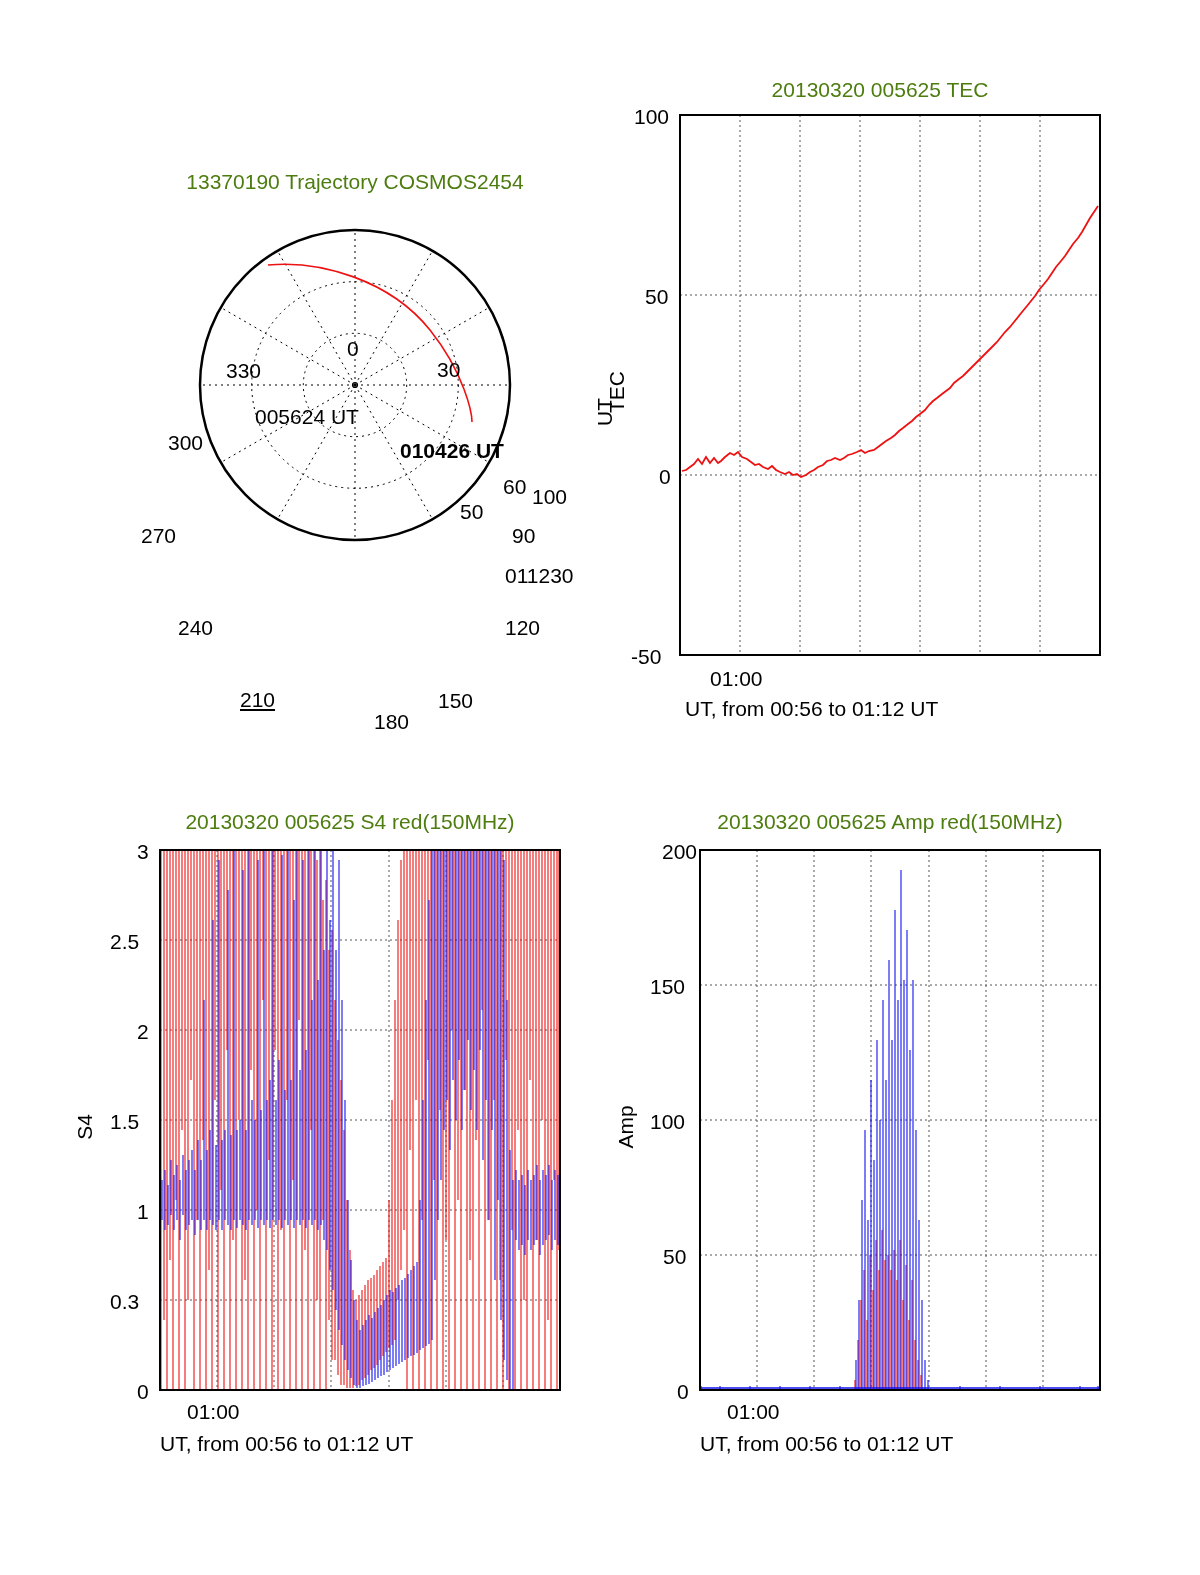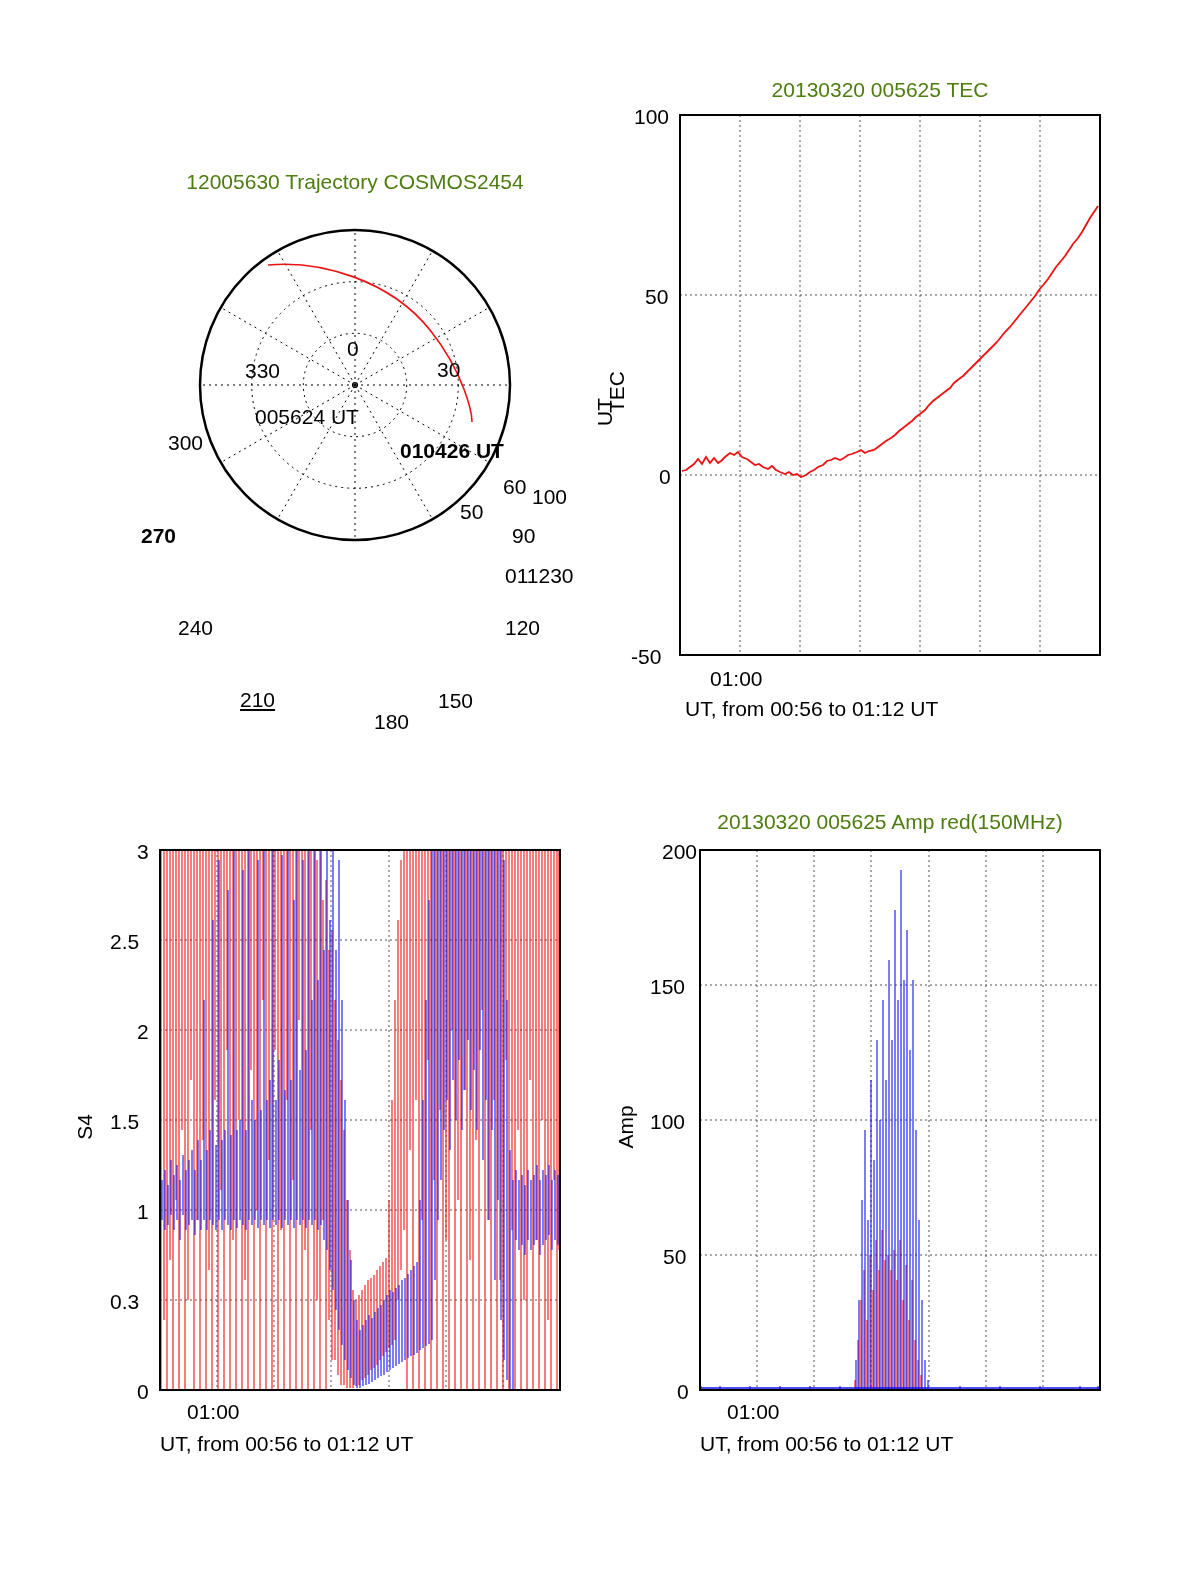--- a/index.html
+++ b/index.html
@@ -48,21 +48,21 @@
   .annot {
     position: absolute;
     font-size: 21px;
     white-space: nowrap;
   }
 </style>
 </head>
 <body>
 
 <div class="panel" style="left:120px; top:160px; width:470px; height:440px;">
-  <div class="plot-title" style="left:0px; top:10px; width:470px;">12005630 Trajectory COSMOS2454</div>
+  <div class="plot-title" style="left:0px; top:10px; width:470px;">13370190 Trajectory COSMOS2454</div>
 
   <svg width="470" height="440">
 
     <circle cx="235" cy="225" r="155" fill="none" stroke="#000" stroke-width="2.5"></circle>
 
     <circle cx="235" cy="225" r="103.3" fill="none" stroke="#000" stroke-width="1" stroke-dasharray="2,4"></circle>
     <circle cx="235" cy="225" r="51.7" fill="none" stroke="#000" stroke-width="1" stroke-dasharray="2,4"></circle>
 
     <g stroke="#000" stroke-width="1" stroke-dasharray="2,4">
       <line x1="235" y1="225" x2="235" y2="70"></line>
@@ -86,23 +86,23 @@
 
   <div class="polar-label" style="left:227px; top:177px;">0</div>
   <div class="polar-label" style="left:317px; top:198px;">30</div>
   <div class="polar-label" style="left:383px; top:270px;margin-top:45px;">60</div>
   <div class="polar-label" style="left:392px; top:364px;">90</div>
   <div class="polar-label" style="left:385px; top:456px;">120</div>
   <div class="polar-label" style="left:318px; top:529px;">150</div>
   <div class="polar-label" style="left:218px; top:550px;margin-left:36px;">180</div>
   <div class="polar-label" style="left:120px; top:528px;text-decoration:underline;">210</div>
   <div class="polar-label" style="left:51px; top:456px;margin-left:7px;">240</div>
-  <div class="polar-label" style="left:21px; top:364px;font-weight:bold;">270</div>
+  <div class="polar-label" style="left:21px; top:364px;">270</div>
   <div class="polar-label" style="left:48px; top:271px;">300</div>
-  <div class="polar-label" style="left:125px; top:199px;">330</div>
+  <div class="polar-label" style="left:106px; top:199px;">330</div>
 
   <div class="polar-label" style="left:340px; top:340px;">50</div>
   <div class="polar-label" style="left:412px; top:325px;">100</div>
 
   <div class="annot" style="left:135px; top:245px;">005624 UT</div>
   <div class="annot" style="left:280px; top:279px;font-weight:bold;">010426 UT</div>
   <div class="annot" style="left:385px; top:404px;">011230</div>
 </div>
 
 <div class="panel" style="left:600px; top:60px; width:540px; height:660px;">
@@ -145,20 +145,21 @@
 
   <div class="tick-label" style="left:110px; top:607px;">01:00</div>
 
   <div class="axis-label vlabel" style="left:-13px; top:320px; width:60px; text-align:center;">TEC</div>
   <div class="axis-label" style="left:85px; top:637px;">UT, from 00:56 to 01:12 UT</div>
 </div>
 
 <div class="axis-label vlabel" style="left:575px; top:400px; width:60px; text-align:center;">UT</div>
 
 <div class="panel" style="left:60px; top:800px; width:560px; height:680px;">
+  <div class="plot-title" style="left:40px; top:10px; width:500px;">20130320 005625 S4 red(150MHz)</div>
 
   <svg width="560" height="680">
 
     <g stroke="#555" stroke-width="1" stroke-dasharray="2,3">
       <line x1="100" y1="50" x2="100" y2="590"></line>
       <line x1="157" y1="50" x2="157" y2="590"></line>
       <line x1="214" y1="50" x2="214" y2="590"></line>
       <line x1="271" y1="50" x2="271" y2="590"></line>
       <line x1="329" y1="50" x2="329" y2="590"></line>
       <line x1="386" y1="50" x2="386" y2="590"></line>

